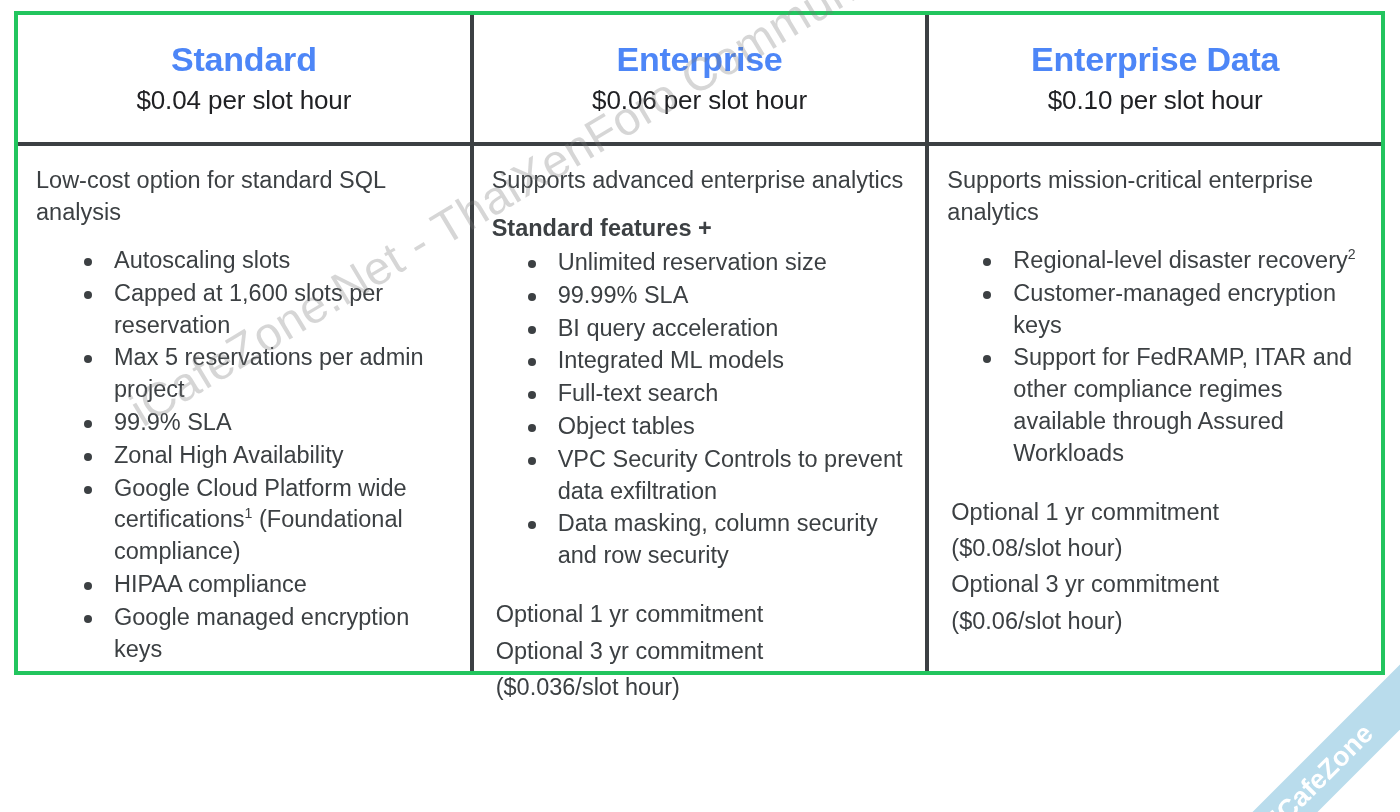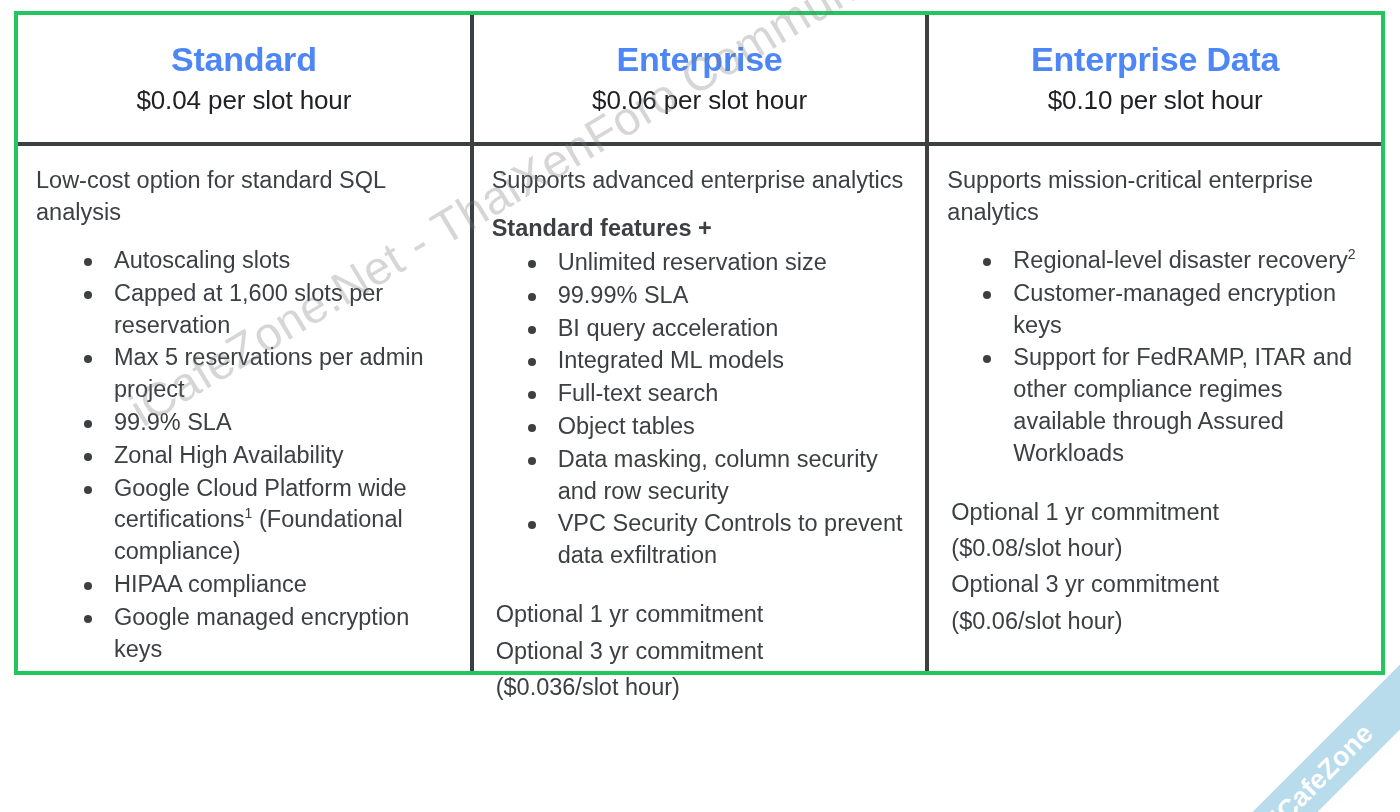--- a/index.html
+++ b/index.html
@@ -251,22 +251,22 @@
         <div class="body-cell">
           <p class="intro">Supports advanced enterprise analytics</p>
           <p class="section-head">Standard features +</p>
           <ul class="features indent-narrow">
               <li>Unlimited reservation size</li>
               <li>99.99% SLA</li>
               <li>BI query acceleration</li>
               <li>Integrated ML models</li>
               <li>Full-text search</li>
               <li>Object tables</li>
+              <li>VPC Security Controls to prevent data exfiltration</li>
               <li>Data masking, column security and row security</li>
-              <li>VPC Security Controls to prevent data exfiltration</li>
             </ul>
           <div class="commitments">
               <p>Optional 1 yr commitment</p>
               <p>Optional 3 yr commitment</p>
               <p>($0.036/slot hour)</p>
             </div>
         </div>
       </div>
 
       <div class="col">

